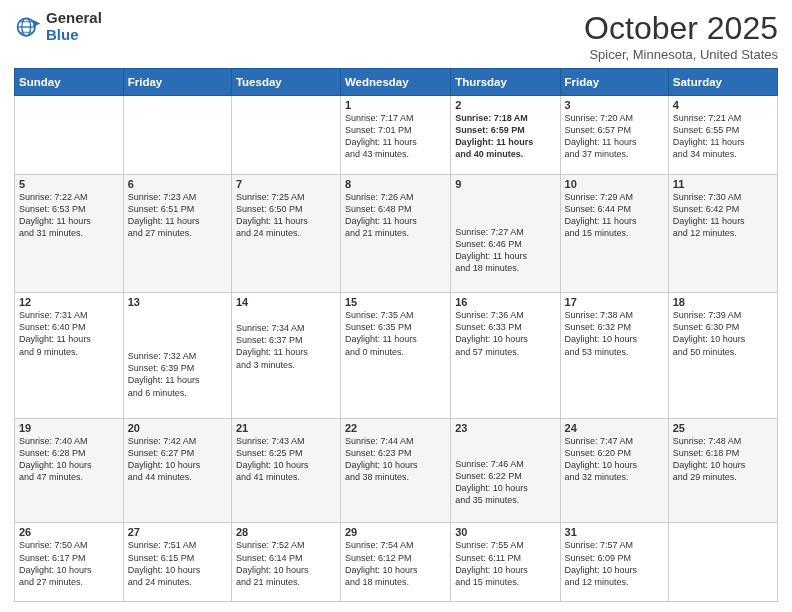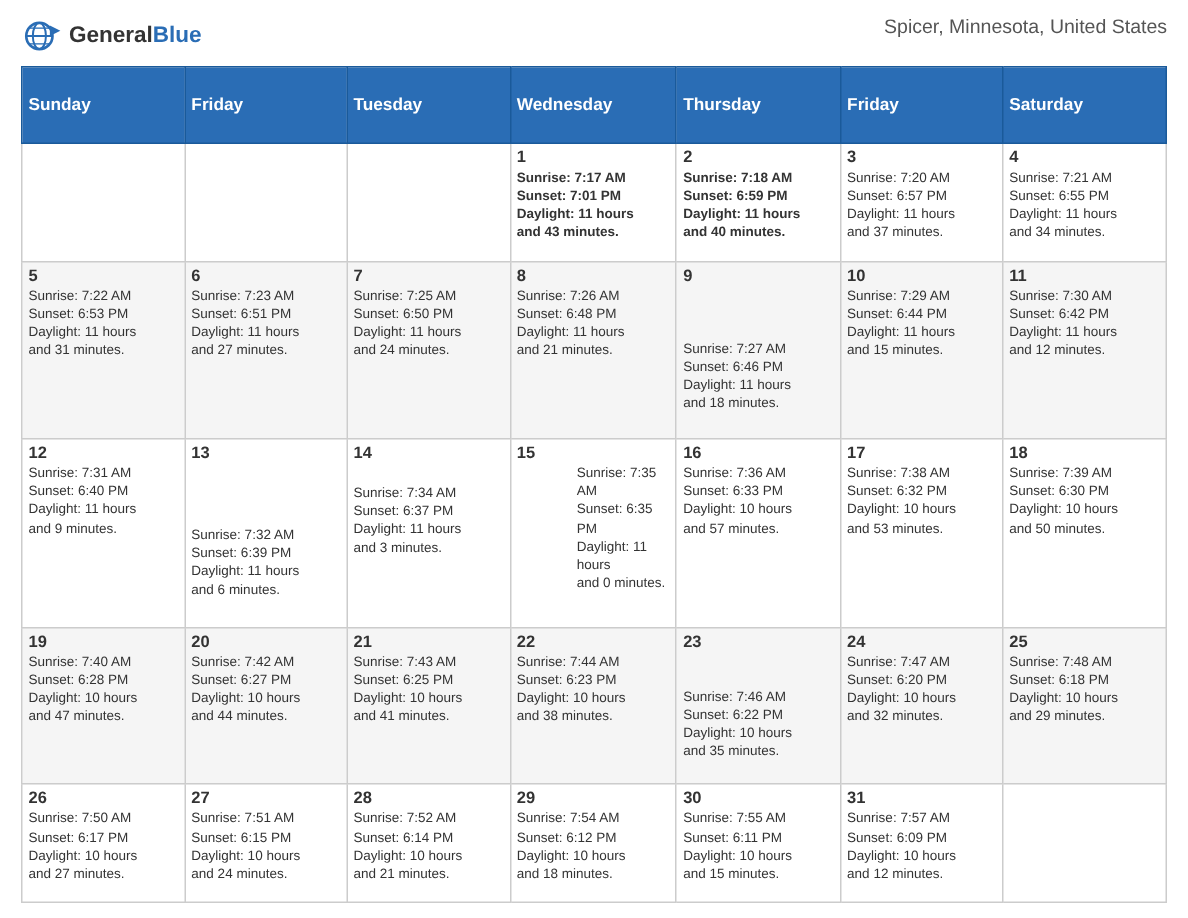--- a/index.html
+++ b/index.html
@@ -23,21 +23,21 @@
       justify-content: space-between;
       margin-bottom: 6px;
     }
     .logo {
       display: flex;
       align-items: center;
       gap: 0px;
     }
     .logo-text {
       display: flex;
-      flex-direction: row;
+      flex-direction: column;
       line-height: 1.1;
     }
     .logo-general {
       font-size: 15px;
       font-weight: bold;
       color: #333;
     }
     .logo-blue {
       font-size: 15px;
       font-weight: bold;
@@ -63,21 +63,21 @@
     .calendar {
       width: 100%;
       border-collapse: collapse;
       flex: 1;
     }
     .calendar thead tr th {
       background-color: #2a6db5;
       color: #fff;
       font-size: 11.5px;
       font-weight: bold;
-      padding: 19px 4px;
+      padding: 7px 4px;
       text-align: left;
       border: 1px solid #1a5a9a;
     }
     .calendar tbody tr td {
       border: 1px solid #ccc;
       vertical-align: top;
       padding: 3px 4px;
       font-size: 9.5px;
       color: #333;
       width: 113px;
@@ -118,20 +118,21 @@
         <line x1="6" y1="22" x2="22" y2="22" stroke="#2a6db5" stroke-width="1"></line>
 
         <polygon points="22,8 30,12 22,16" fill="#2a6db5"></polygon>
       </svg>
       <div class="logo-text">
         <span class="logo-general">General</span>
         <span class="logo-blue">Blue</span>
       </div>
     </div>
     <div class="title-block">
+      <div class="month-title">October 2025</div>
       <div class="location">Spicer, Minnesota, United States</div>
     </div>
   </div>
 
   <table class="calendar">
     <thead>
       <tr>
         <th>Sunday</th>
         <th>Friday</th>
         <th>Tuesday</th>
@@ -141,21 +142,21 @@
         <th>Saturday</th>
       </tr>
     </thead>
     <tbody id="calendar-body">
     <tr>
           <td class="empty"></td>
           <td class="empty"></td>
           <td class="empty"></td>
           <td>
             <span class="day-number">1</span>
-            <div class="day-info" style="white-space: pre-line; font-weight: bold;">Sunrise: 7:17 AM
+            <div class="day-info" style="white-space: pre-line;">Sunrise: 7:17 AM
 Sunset: 7:01 PM
 Daylight: 11 hours
 and 43 minutes.</div>
           </td>
           <td>
             <span class="day-number">2</span>
             <div class="day-info" style="white-space: pre-line; font-weight: bold;">Sunrise: 7:18 AM
 Sunset: 6:59 PM
 Daylight: 11 hours
 and 40 minutes.</div>
@@ -243,21 +244,21 @@
           </td>
           <td>
             <span class="day-number">14</span>
             <div class="day-info" style="white-space: pre-line; margin-top: 14px;">Sunrise: 7:34 AM
 Sunset: 6:37 PM
 Daylight: 11 hours
 and 3 minutes.</div>
           </td>
           <td>
             <span class="day-number">15</span>
-            <div class="day-info" style="white-space: pre-line; margin-left: 40px;">Sunrise: 7:35 AM
+            <div class="day-info" style="white-space: pre-line;">Sunrise: 7:35 AM
 Sunset: 6:35 PM
 Daylight: 11 hours
 and 0 minutes.</div>
           </td>
           <td>
             <span class="day-number">16</span>
             <div class="day-info" style="white-space: pre-line;">Sunrise: 7:36 AM
 Sunset: 6:33 PM
 Daylight: 10 hours
 and 57 minutes.</div>

